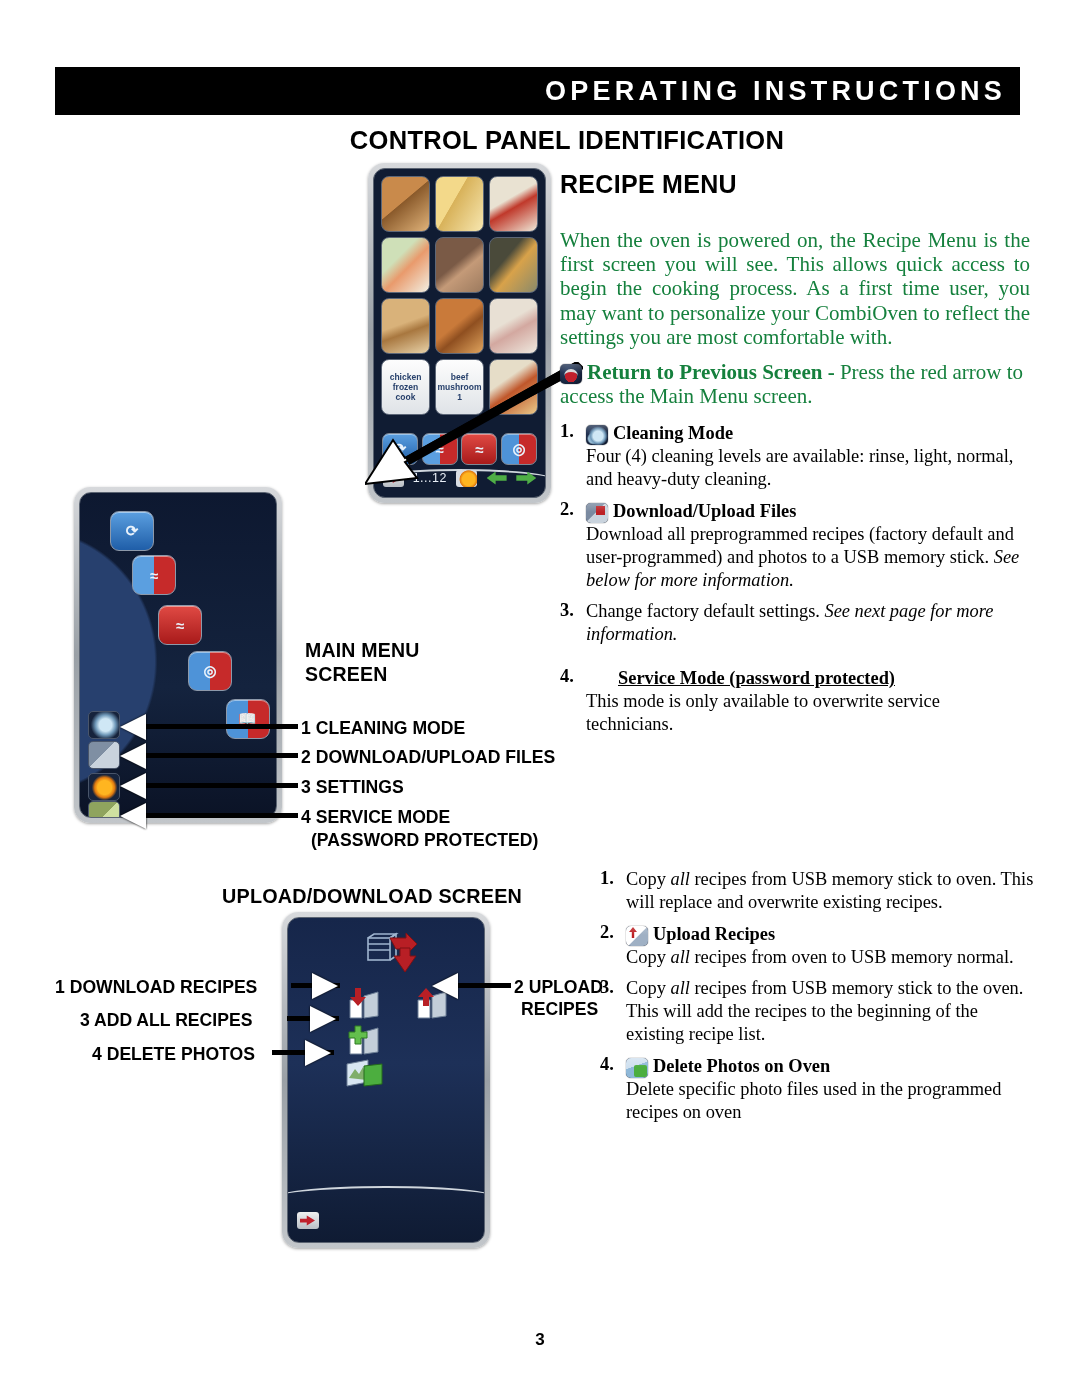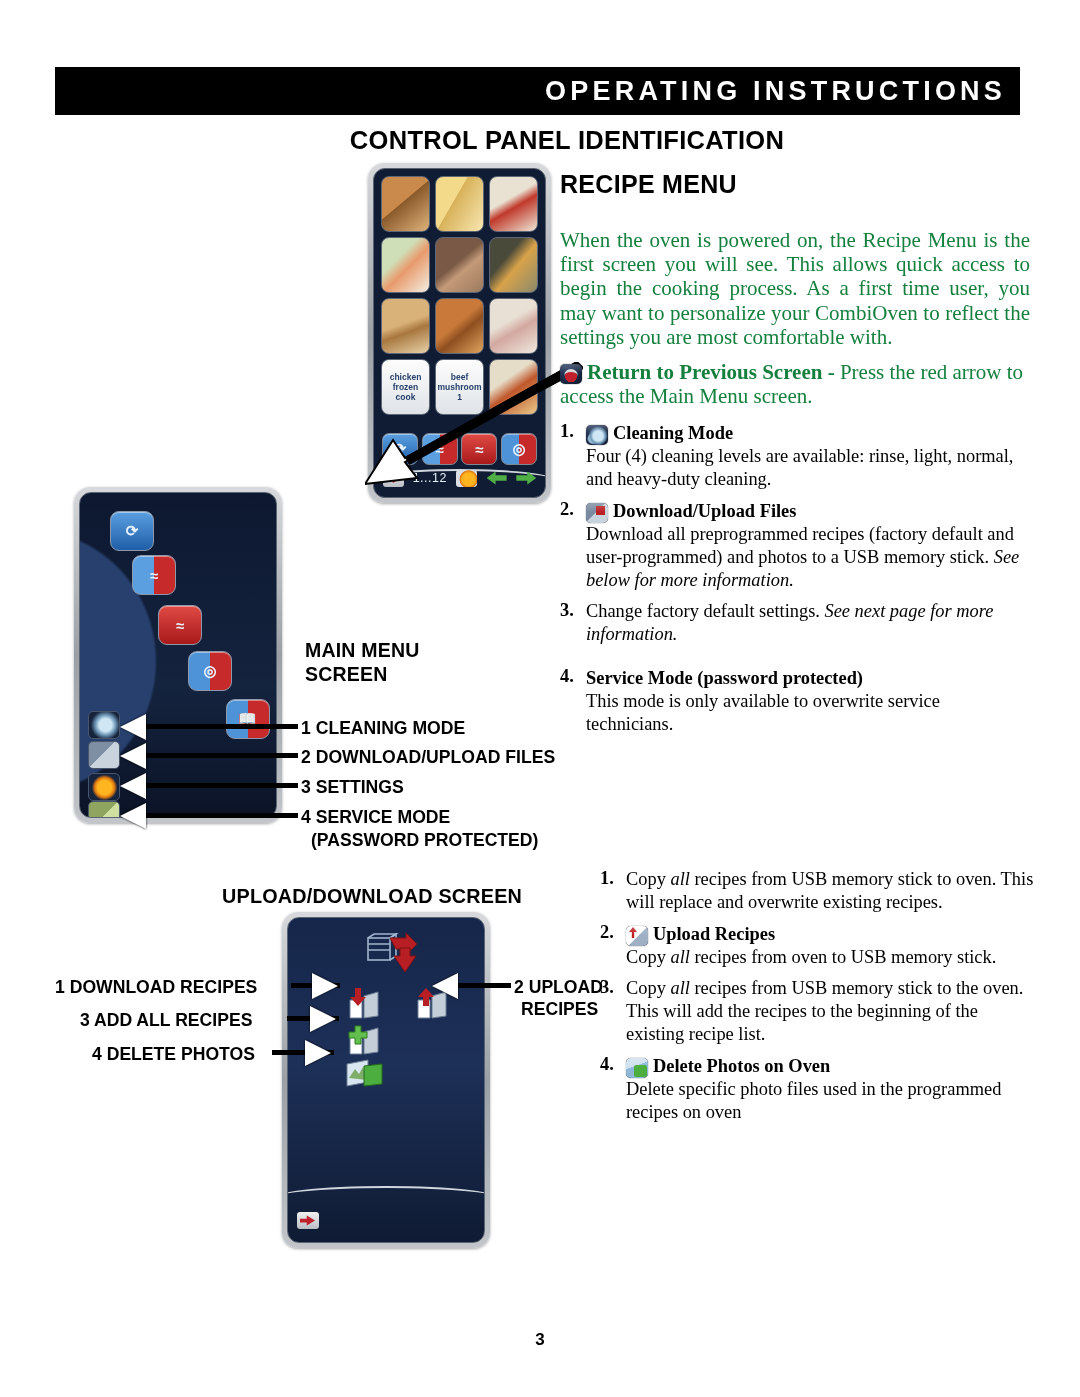--- a/index.html
+++ b/index.html
@@ -340,21 +340,21 @@
       <div class="body"><span>Download all preprogrammed recipes (factory default and user-programmed) and photos to a USB memory stick. </span><em>See below for more information.</em></div>
     </div>
 
     <div class="num-item">
       <div class="num">3.</div>
       <div class="body"><span>Change factory default settings. </span><em>See next page for more information.</em></div>
     </div>
 
     <div class="num-item" style="margin-top:20px;">
       <div class="num">4.</div>
-      <div class="head" style="margin-left:26px;">Service Mode (password protected)</div>
+      <div class="head" style="margin-left:58px;text-decoration:underline;">Service Mode (password protected)</div>
       <div class="body">This mode is only available to overwrite service technicians.</div>
     </div>
   </div>
 </div>
 
 <div class="panel" id="main-menu-panel">
   <div class="panel-inner">
     <div class="mm-icon m-blue" style="left:30px;top:18px;">
         <div class="glyph-fan">⟳</div>
       </div>
@@ -470,21 +470,21 @@
 <div class="arrowhead ah-left" style="left:432px;top:973px;"></div>
 
 <div class="list-lower">
   <div class="num-item">
     <div class="num">1.</div>
     <div class="body"><span>Copy </span><em>all</em><span> recipes from USB memory stick to oven. This will replace and overwrite existing recipes.</span></div>
   </div>
   <div class="num-item">
     <div class="num">2.</div>
     <div class="head"><span class="chip chip-ulrec icon-inline"><span class="g"></span></span><span>Upload Recipes</span></div>
-    <div class="body"><span>Copy </span><em>all</em><span> recipes from oven to USB memory stick.</span></div>
+    <div class="body"><span>Copy </span><em>all</em><span> recipes from oven to USB memory normal.</span></div>
   </div>
   <div class="num-item">
     <div class="num">3.</div>
     <div class="body"><span>Copy </span><em>all</em><span> recipes from USB memory stick to the oven. This will add the recipes to the beginning of the existing recipe list.</span></div>
   </div>
   <div class="num-item">
     <div class="num">4.</div>
     <div class="head"><span class="chip chip-photo icon-inline"><span class="g"></span></span><span>Delete Photos on Oven</span></div>
     <div class="body"><span>Delete specific photo files used in the programmed recipes on oven</span></div>
   </div>

